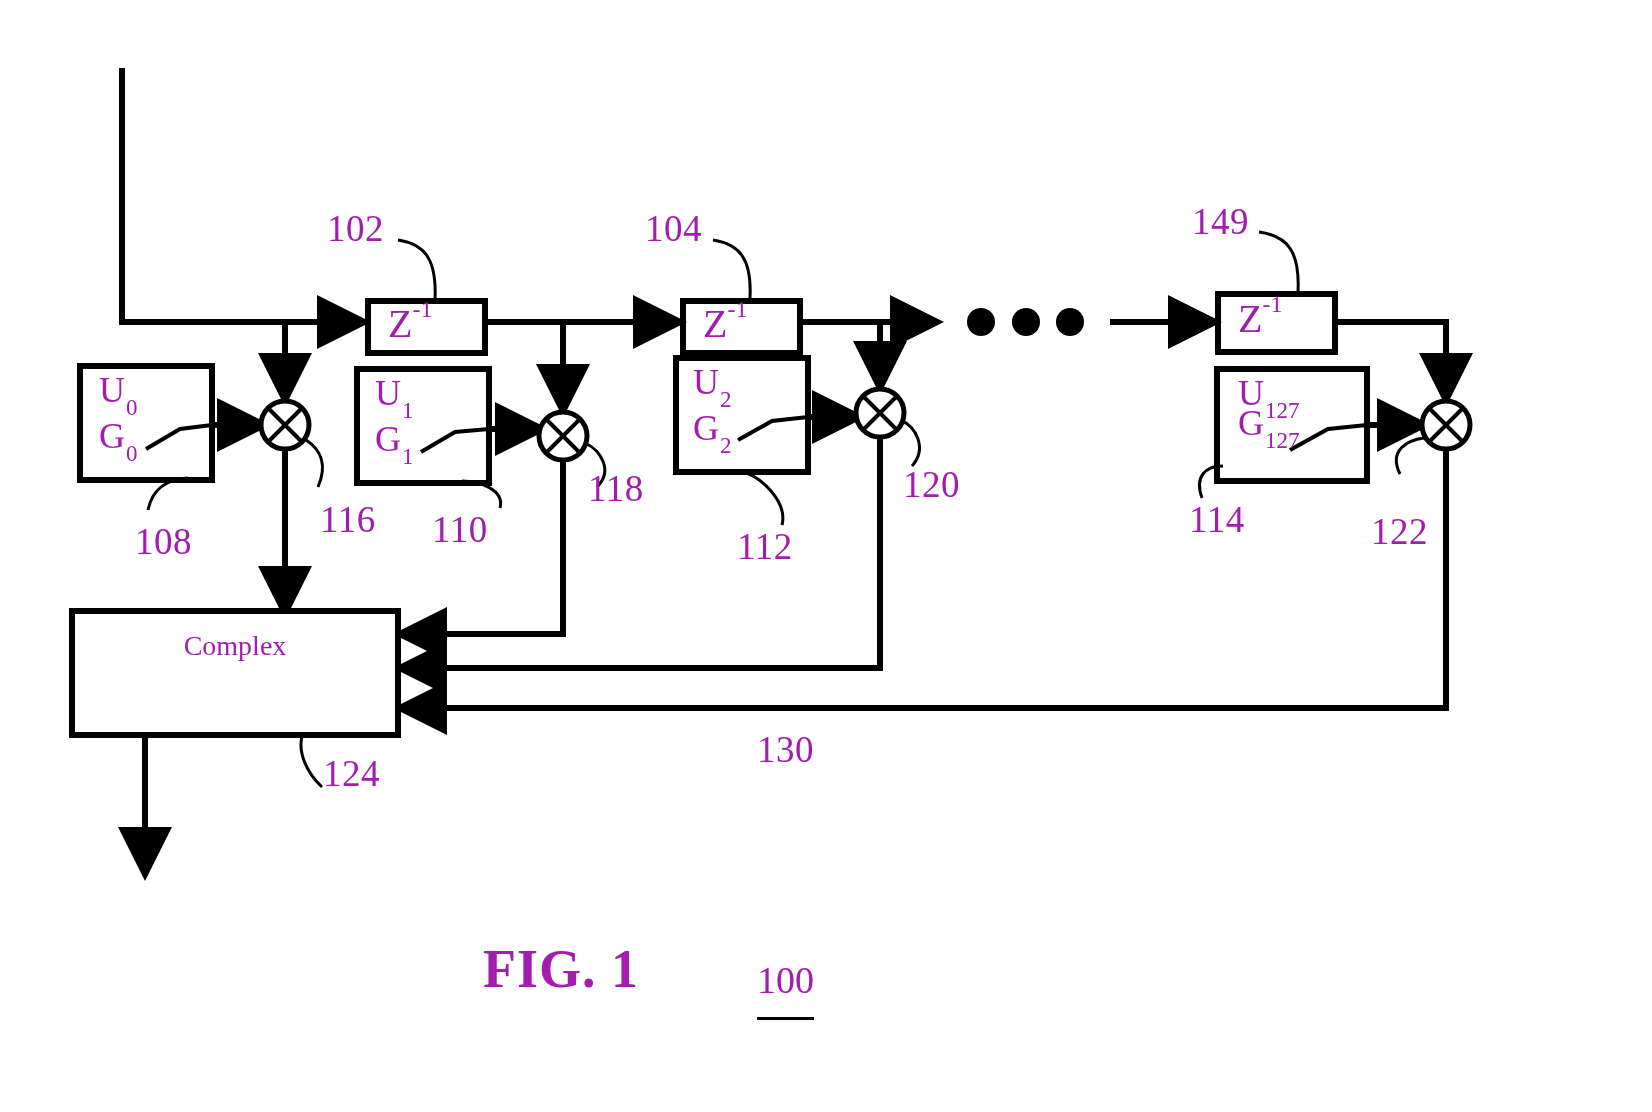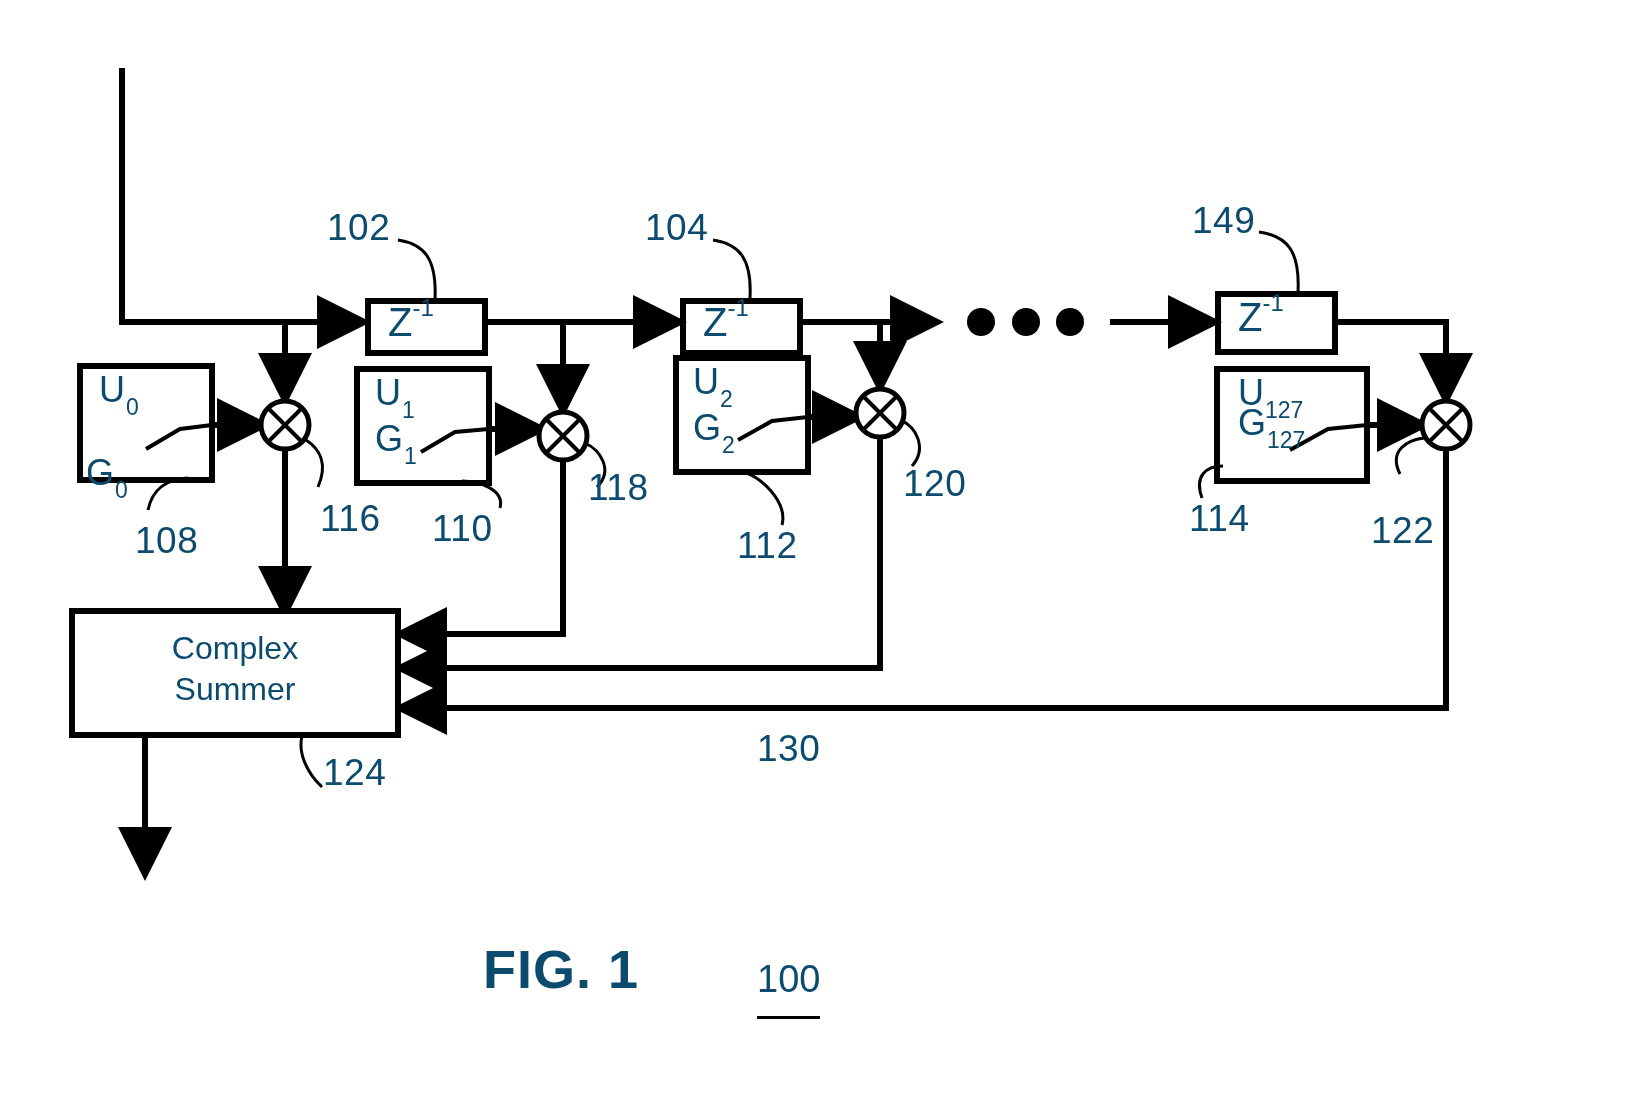--- a/index.html
+++ b/index.html
@@ -17,23 +17,23 @@
   }
   #fig-svg {
     position: absolute;
     left: 0;
     top: 0;
     width: 1652px;
     height: 1112px;
   }
   .lbl {
     position: absolute;
-    color: #0c4a6e;
+    color: #a21caf;
     white-space: nowrap;
-    font-family: Liberation Sans, sans-serif;
+    font-family: Liberation Serif, serif;
   }
   .ref-num {
     font-size: 37px;
     letter-spacing: 0.5px;
   }
   .box-text {
     font-size: 36px;
   }
   .box-text .sub {
     font-size: 23px;
@@ -46,21 +46,21 @@
     font-size: 40px;
     font-style: normal;
   }
   .z-text .sup {
     font-size: 24px;
     vertical-align: super;
     position: relative;
     top: -6px;
   }
   .summer-text {
-    font-size: 32px;
+    font-size: 28px;
     text-align: center;
     line-height: 1.28;
   }
   .fig-title {
     font-size: 54px;
     font-weight: bold;
     letter-spacing: 1px;
   }
   .fig-num {
     font-size: 38px;
@@ -189,34 +189,33 @@
       </g>
 
     </g>
   </svg>
 
   <div class="lbl z-text" style="left:388px; top:300px;"><span>Z</span><span class="sup">-1</span></div>
   <div class="lbl z-text" style="left:703px; top:300px;"><span>Z</span><span class="sup">-1</span></div>
   <div class="lbl z-text" style="left:1238px; top:295px;"><span>Z</span><span class="sup">-1</span></div>
 
   <div class="lbl box-text" style="left:99px; top:369px;"><span>U</span><span class="sub">0</span></div>
-  <div class="lbl box-text" style="left:86px; top:415px;margin-top:37px;"><span>G</span><span class="sub">0</span></div>
+  <div class="lbl box-text" style="left:99px; top:415px;"><span>G</span><span class="sub">0</span></div>
 
   <div class="lbl box-text" style="left:375px; top:372px;"><span>U</span><span class="sub">1</span></div>
   <div class="lbl box-text" style="left:375px; top:418px;"><span>G</span><span class="sub">1</span></div>
 
   <div class="lbl box-text" style="left:693px; top:361px;"><span>U</span><span class="sub">2</span></div>
   <div class="lbl box-text" style="left:693px; top:407px;"><span>G</span><span class="sub">2</span></div>
 
   <div class="lbl box-text" style="left:1238px; top:372px;"><span>U</span><span class="sub">127</span></div>
   <div class="lbl box-text" style="left:1238px; top:402px;"><span>G</span><span class="sub">127</span></div>
 
   <div class="lbl summer-text" style="left:72px; top:628px; width:326px;">
     <div>Complex</div>
-    <div>Summer</div>
   </div>
 
   <div class="lbl ref-num" style="left:327px; top:207px;">102</div>
   <div class="lbl ref-num" style="left:645px; top:207px;">104</div>
   <div class="lbl ref-num" style="left:1192px; top:200px;">149</div>
 
   <div class="lbl ref-num" style="left:110px; top:520px;margin-left:25px;">108</div>
   <div class="lbl ref-num" style="left:432px; top:508px;">110</div>
   <div class="lbl ref-num" style="left:737px; top:525px;">112</div>
   <div class="lbl ref-num" style="left:1189px; top:498px;">114</div>

